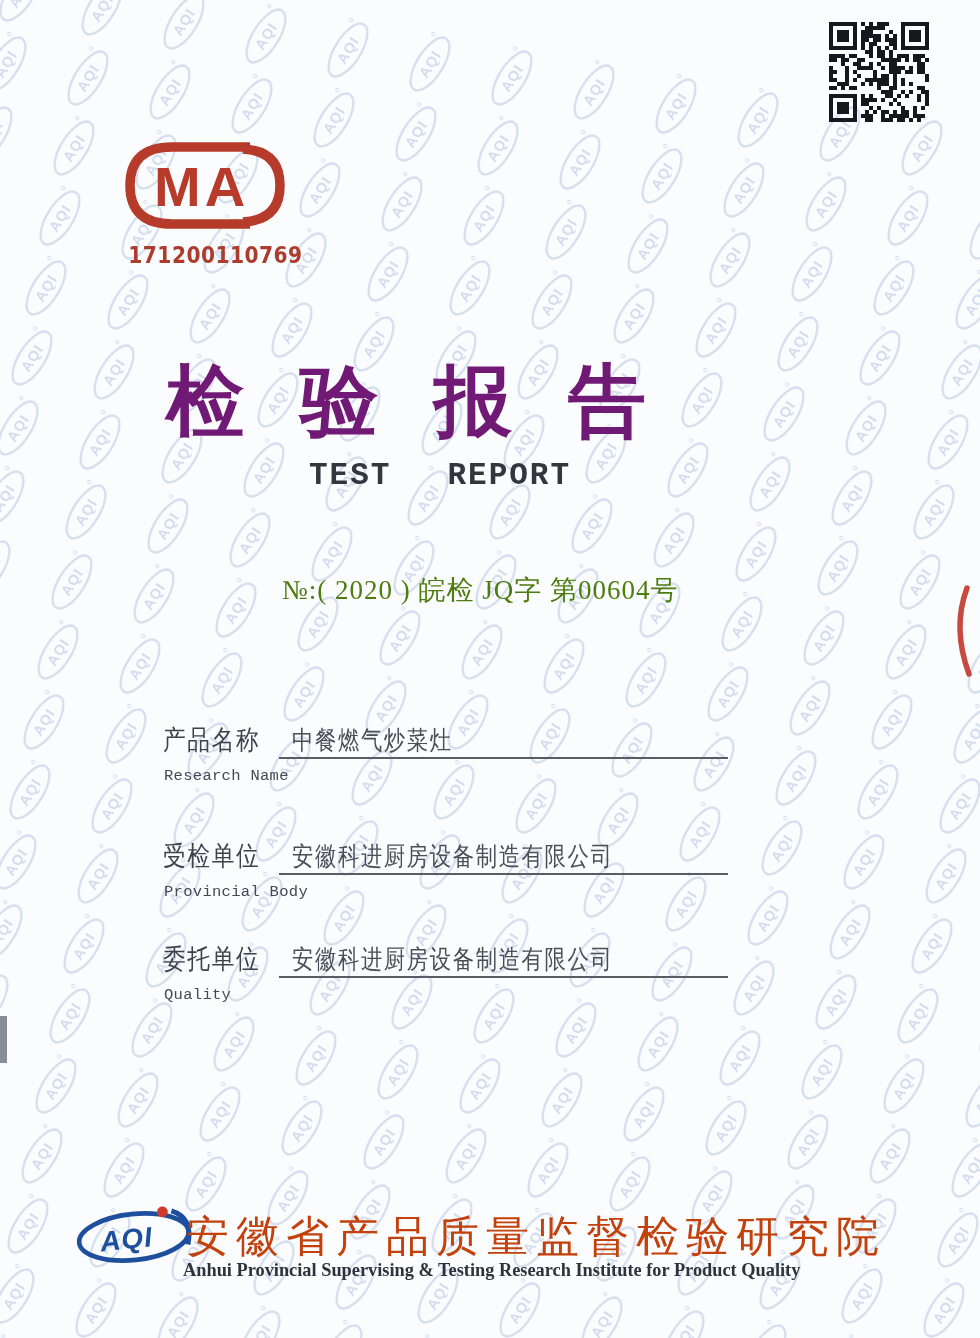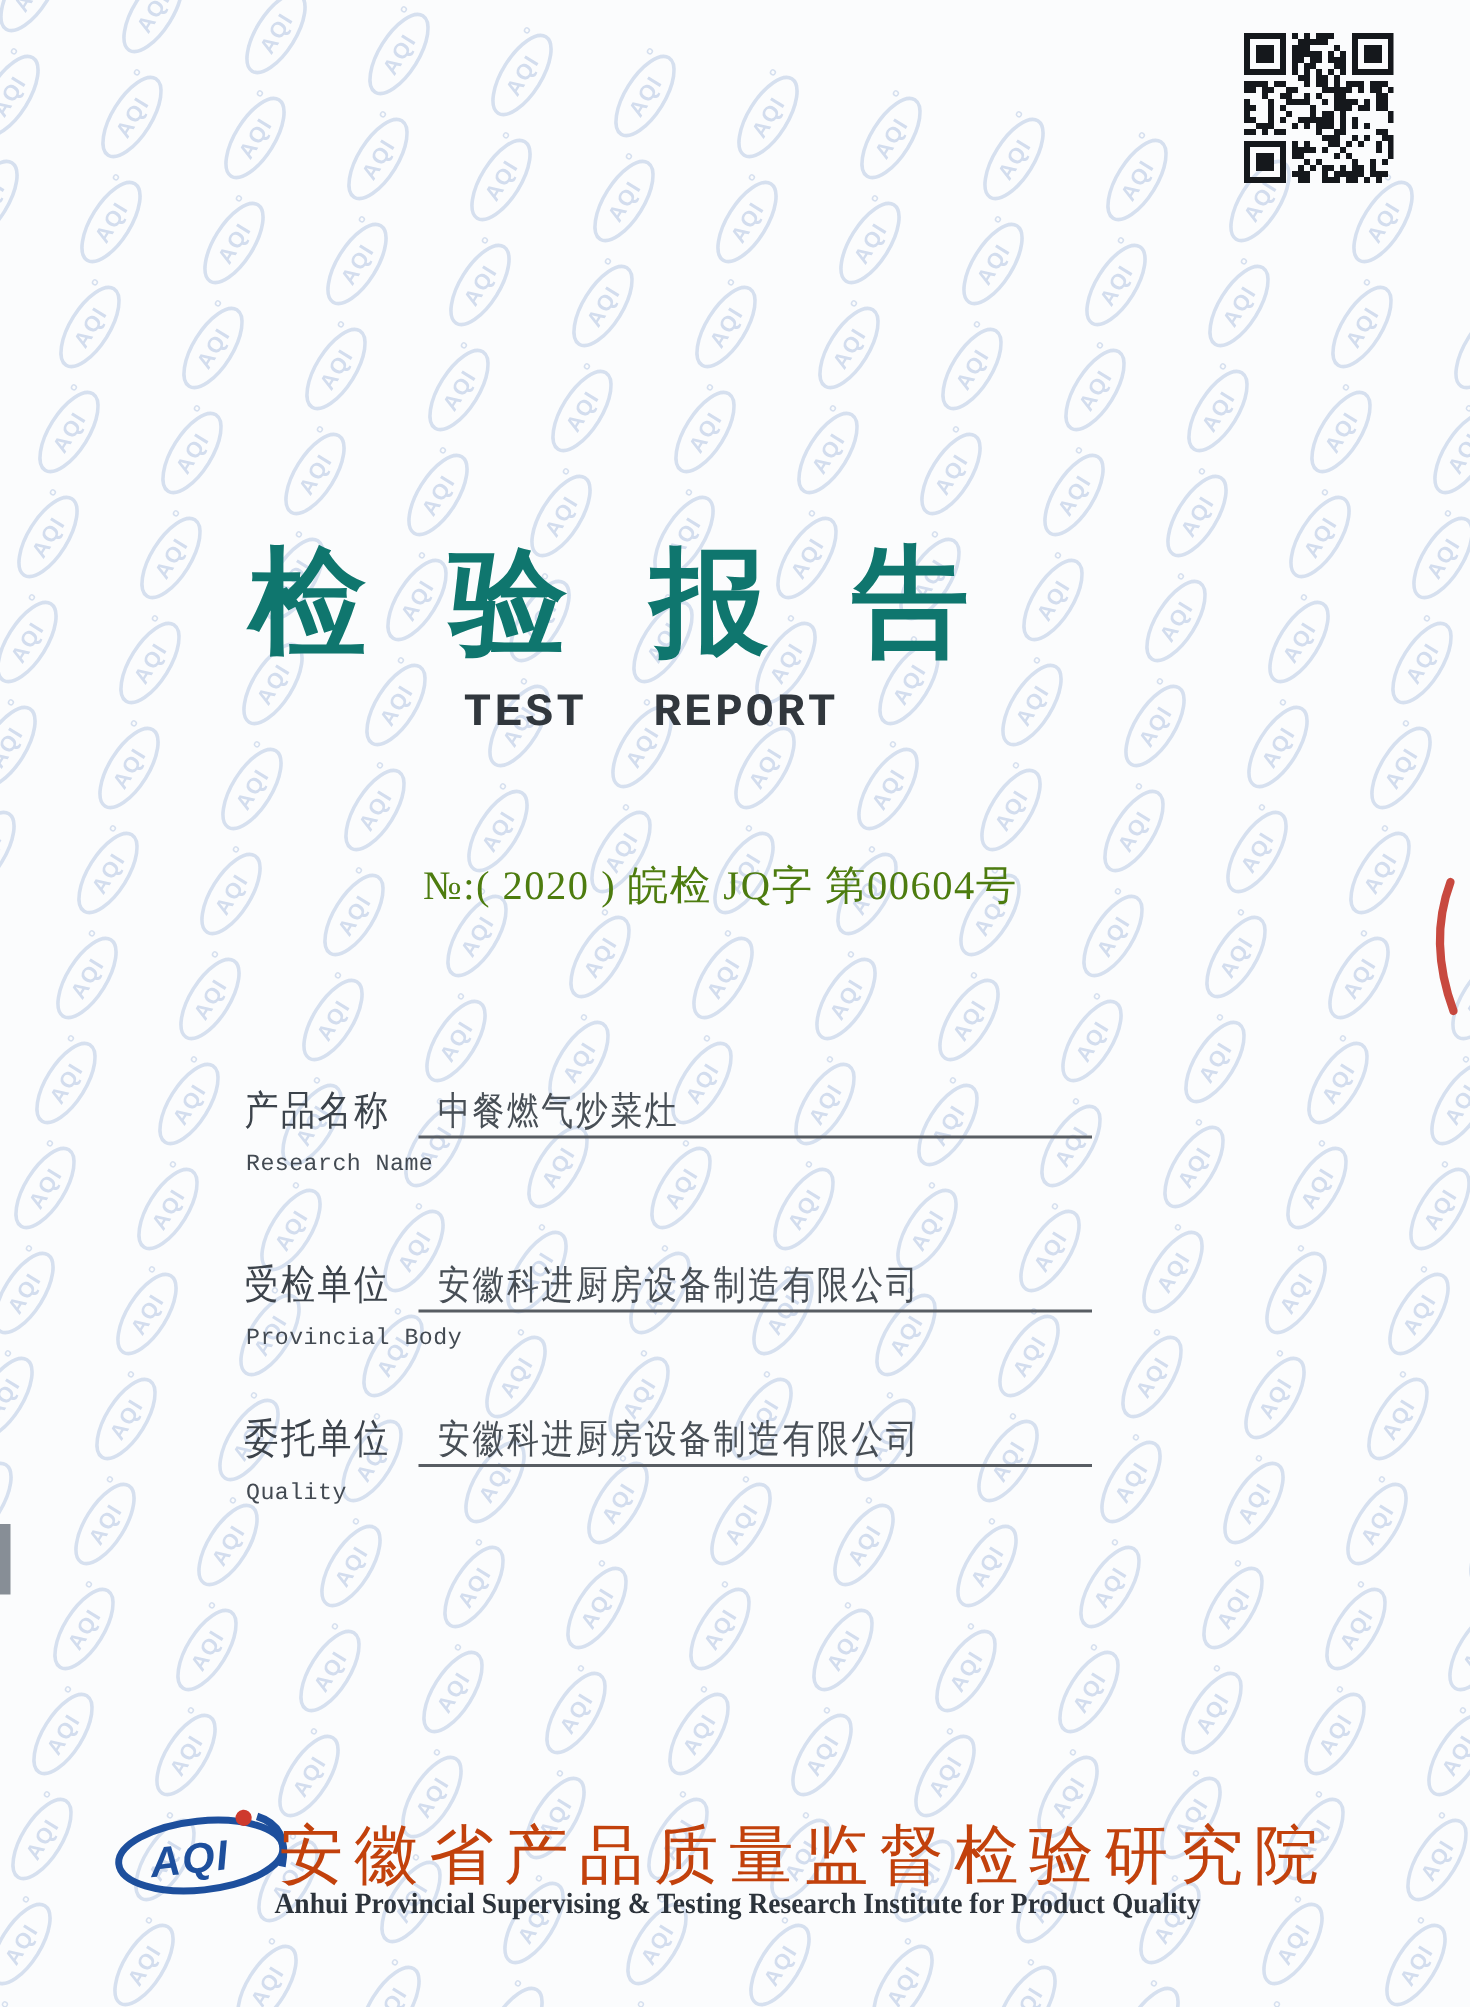--- a/index.html
+++ b/index.html
@@ -18,24 +18,24 @@
   .cma-num{
     margin-top:4px;text-align:center;font-family:"DejaVu Sans","Liberation Sans",sans-serif;
     font-weight:bold;font-size:23px;color:#ac3c2d;letter-spacing:.5px;
     transform:scaleX(.88);transform-origin:center;
   }
   
   .title-zh{
     position:absolute;left:166px;top:350px;margin:0;
     font-family:"Liberation Sans","DejaVu Sans",sans-serif;
     font-size:78px;font-weight:700;letter-spacing:56px;white-space:nowrap;
-    color:#0f766e;
+    color:#701a75;
   }
   .title-en{
-    position:absolute;left:309px;top:458px;display:flex;gap:44px;
+    position:absolute;left:309px;top:458px;display:flex;gap:56px;
     font-family:"Liberation Mono","DejaVu Sans Mono",monospace;
     font-size:31px;font-weight:700;letter-spacing:2px;color:#31373d;
   }
   .report-no{
     position:absolute;left:282px;top:572px;font-size:27px;letter-spacing:1px;
     color:#4d7c0f;white-space:nowrap;
   }
   
   .frow{position:absolute;left:163px;width:565px;height:92px;text-align:center;}
   .frow .zh-label{
@@ -639,20 +639,28 @@
       <rect x="10" y="24" width="1" height="1" fill="#15181c"></rect>
       <rect x="13" y="24" width="1" height="1" fill="#15181c"></rect>
       <rect x="14" y="24" width="1" height="1" fill="#15181c"></rect>
       <rect x="15" y="24" width="1" height="1" fill="#15181c"></rect>
       <rect x="17" y="24" width="1" height="1" fill="#15181c"></rect>
       <rect x="18" y="24" width="1" height="1" fill="#15181c"></rect>
       <rect x="20" y="24" width="1" height="1" fill="#15181c"></rect>
       <rect x="22" y="24" width="1" height="1" fill="#15181c"></rect>
     </svg>
 
+  <div class="cma-wrap">
+    <svg width="172" height="96" viewBox="0 0 172 96">
+      <path d="M 132 9 L 54 9 Q 12 9 12 47.5 Q 12 86 54 86 L 132 86" fill="none" stroke="#b73b2a" stroke-width="9.5"></path>
+      <path d="M 125 11 Q 162 13 162 47.5 Q 162 82 125 84" fill="none" stroke="#b73b2a" stroke-width="9.5"></path>
+      <text x="36" y="68" font-family="Liberation Sans, DejaVu Sans, sans-serif" font-size="56" font-weight="bold" fill="#b73b2a" letter-spacing="4">MA</text>
+    </svg>
+    <div class="cma-num">171200110769</div>
+  </div>
 
   <h1 class="title-zh">检验报告</h1>
   <div class="title-en">
     <span>TEST</span>
     <span>REPORT</span>
   </div>
 
   <div class="report-no">№:( 2020 ) 皖检 JQ字 第00604号</div>
 
   <div class="frow" id="row-product">

